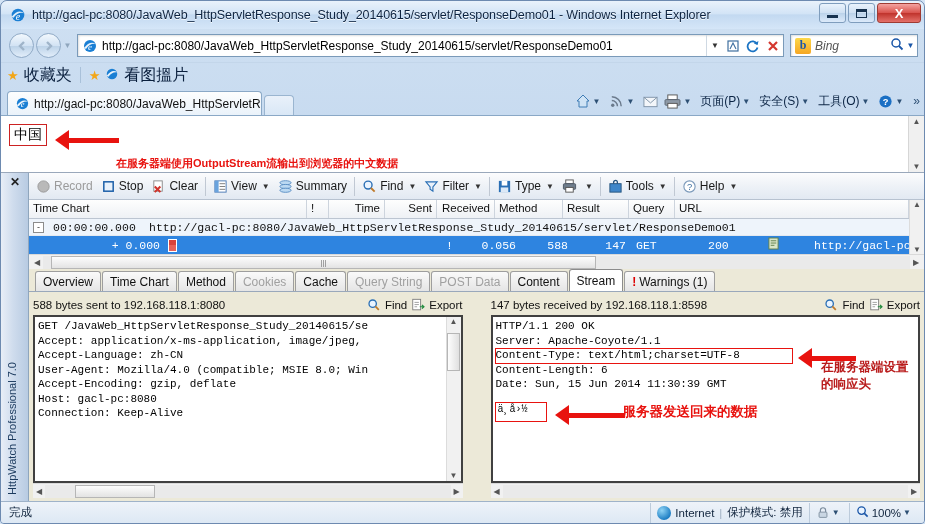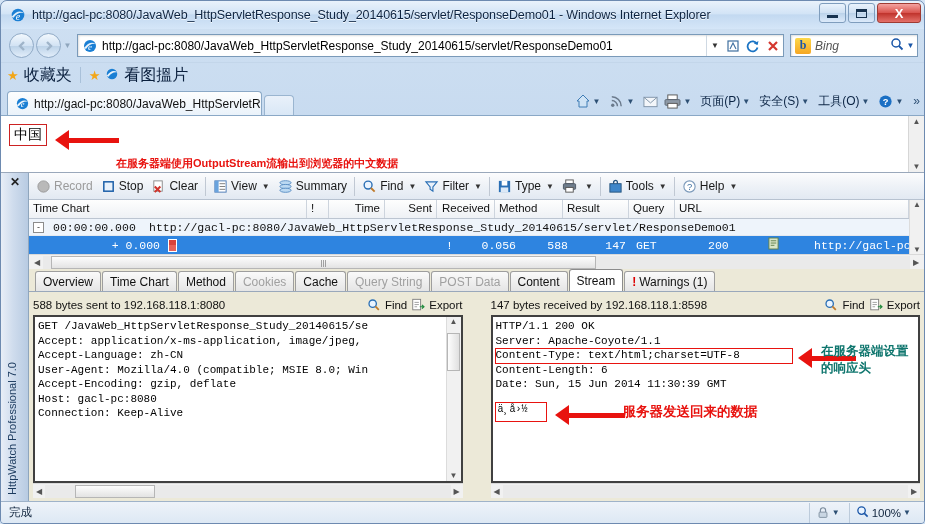--- a/index.html
+++ b/index.html
@@ -351,22 +351,22 @@
   #body-box { left: 2px; top: 85px; width: 52px; height: 20px; }
   #body-garbled {
     position: absolute; left: 5px; top: 87px;
     font-family: "Liberation Mono", monospace; font-size: 10px; color:#000;
   }
   #arrow-2 { left: 305px; top: 31px; }
   #arrow-2 .shaft { width: 44px; }
   #arrow-3 { left: 62px; top: 88px; }
   #arrow-3 .shaft { width: 56px; }
   #ann-2 {
-    position:absolute; right: 2px; top: 26px; width: 95px;
-    color:#0f766e; font-weight: bold; font-size: 12.5px; line-height: 17px;
+    position:absolute; right: 2px; top: 42px; width: 95px;
+    color:#b91c1c; font-weight: bold; font-size: 12.5px; line-height: 17px;
   }
   #ann-3 {
     position:absolute; left: 130px; top: 86px;
     color:#e8130f; font-weight: bold; font-size: 13.5px; white-space: nowrap;
   }
   #watermark {
     position: absolute; right: 4px; bottom: 1px;
     font-size: 15px; color: rgba(140,140,140,0.55);
     font-family: "Liberation Sans", sans-serif; white-space: nowrap;
     letter-spacing: 0.5px;
@@ -855,20 +855,26 @@
         </div>
 
       </div>
     </div>
   </div>
 
   <div id="statusbar">
     <span id="sb-status">完成</span>
     <span class="sb-flex"></span>
     <span class="sb-sec">
+      <span id="globe"></span>
+      <span>Internet</span>
+      <span style="margin:0 5px;color:#9fb0c3;">|</span>
+      <span>保护模式: 禁用</span>
+    </span>
+    <span class="sb-sec">
       <svg width="14" height="14" viewBox="0 0 16 16">
         <path d="M5 7 V5 A3 3 0 0 1 11 5 V7" stroke="#7a8b9c" stroke-width="1.3" fill="none"></path>
         <rect x="3.5" y="7" width="9" height="6" rx="1" fill="#c9d6e3" stroke="#7a8b9c"></rect>
       </svg>
       <span class="caret">▼</span>
     </span>
     <span class="sb-sec">
       <span id="zoom-ico">
         <svg width="13" height="13" viewBox="0 0 14 14">
           <circle cx="6" cy="6" r="4" stroke="#1a56a8" stroke-width="1.4" fill="#eaf4ff"></circle>

